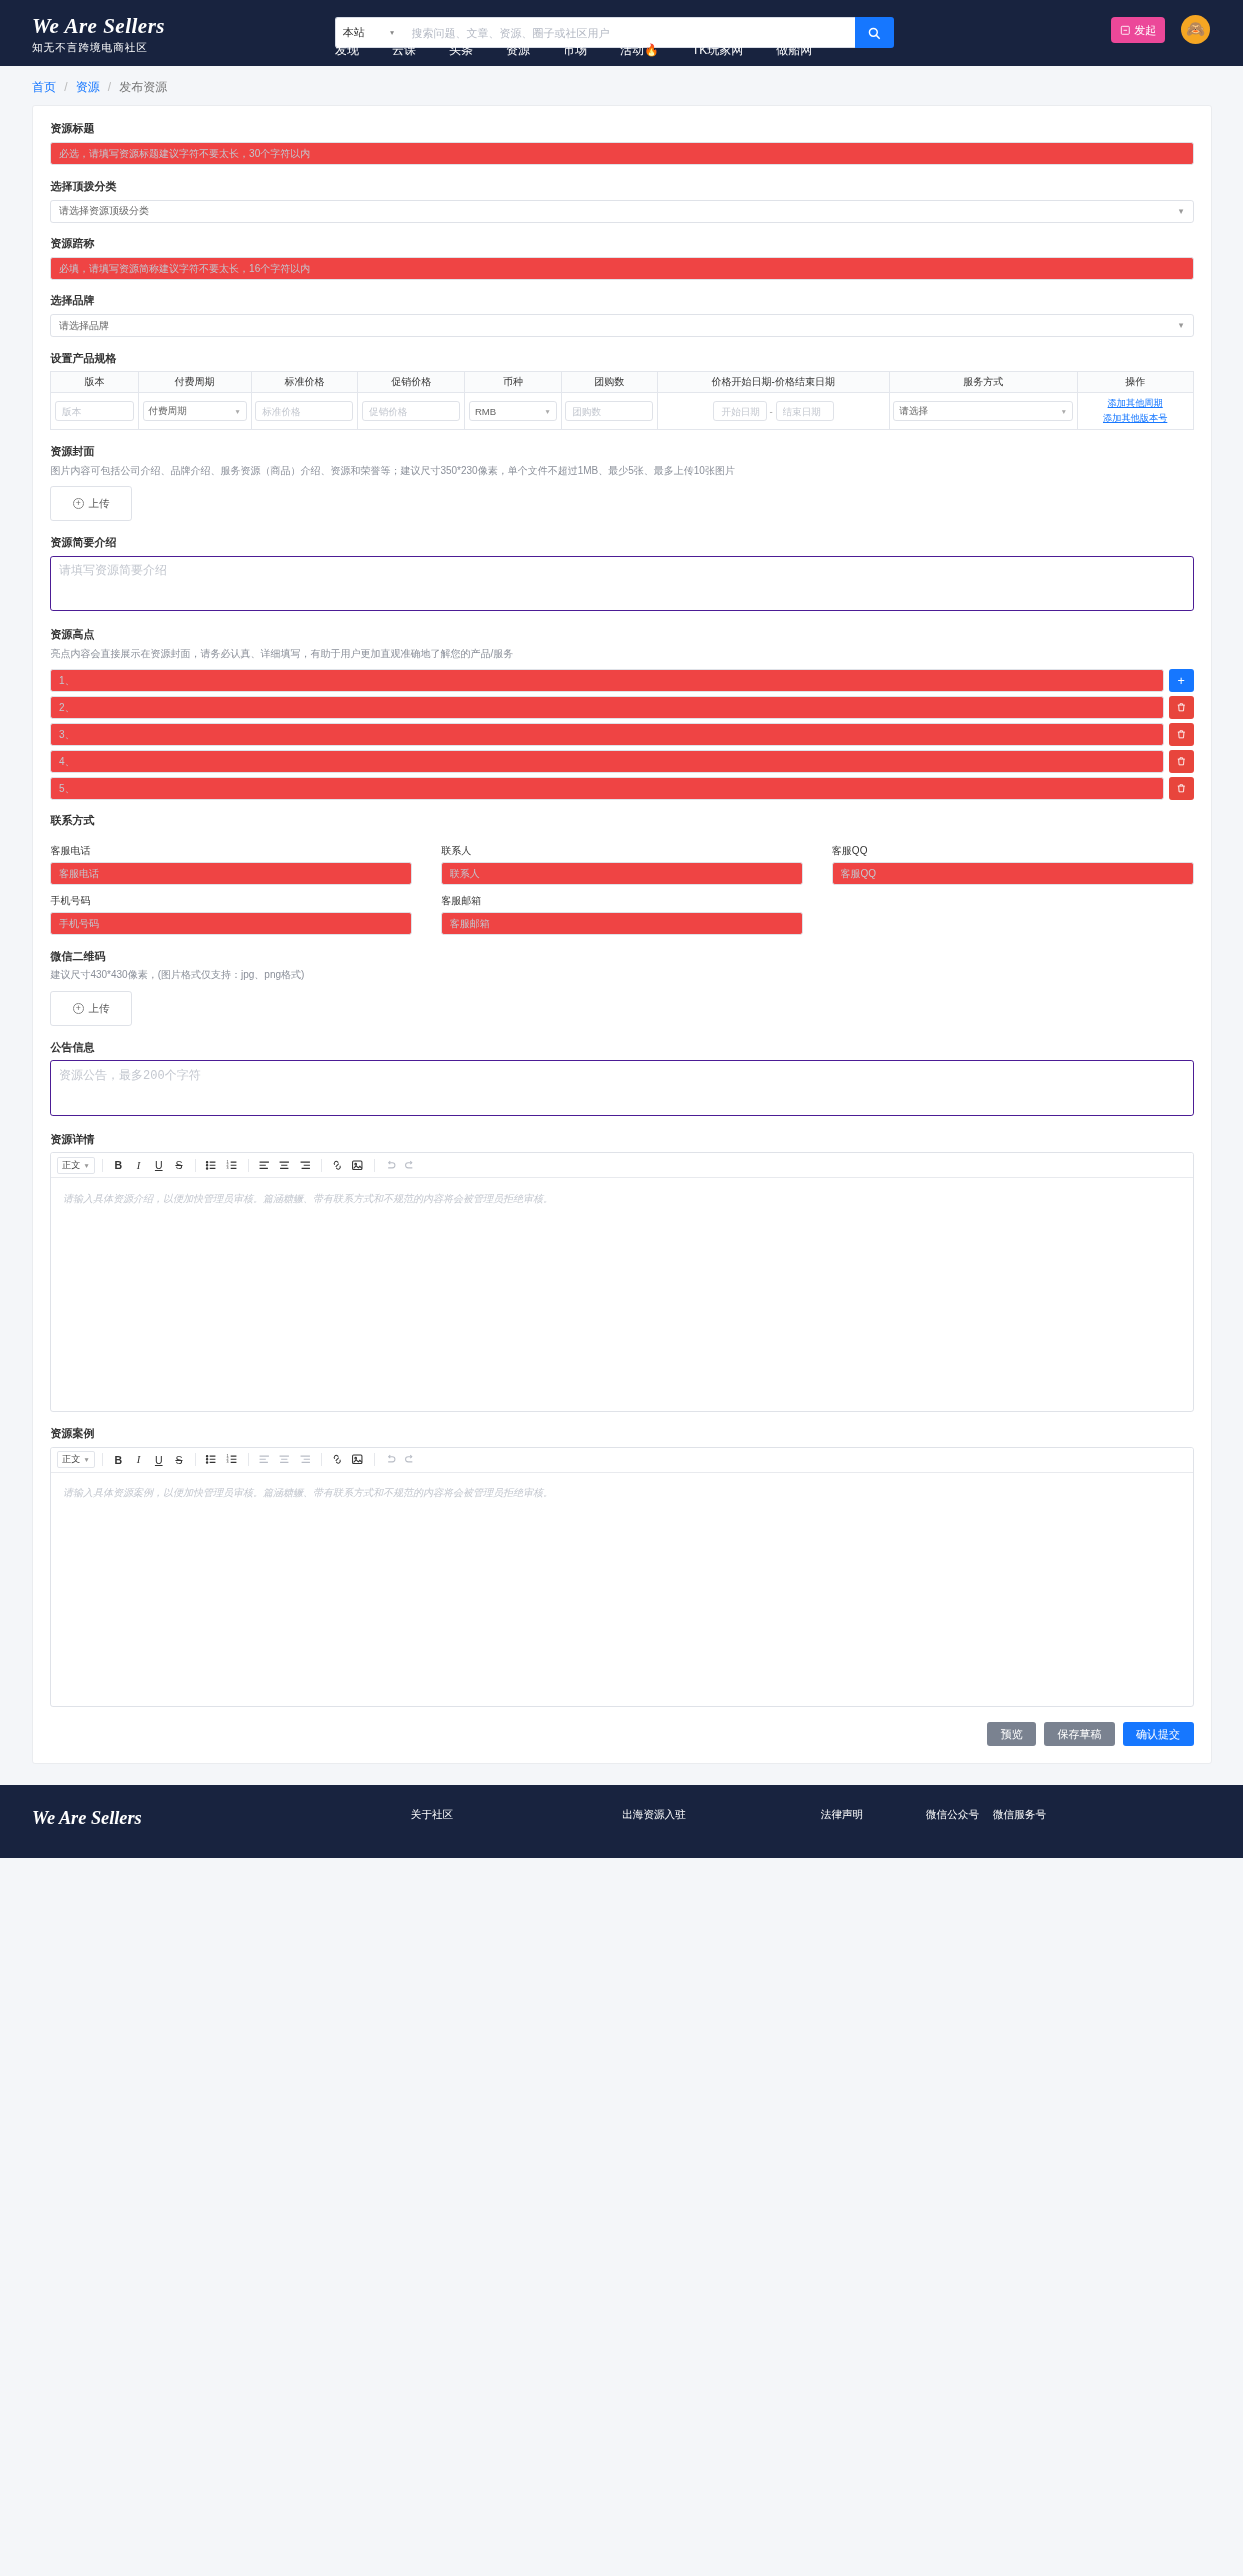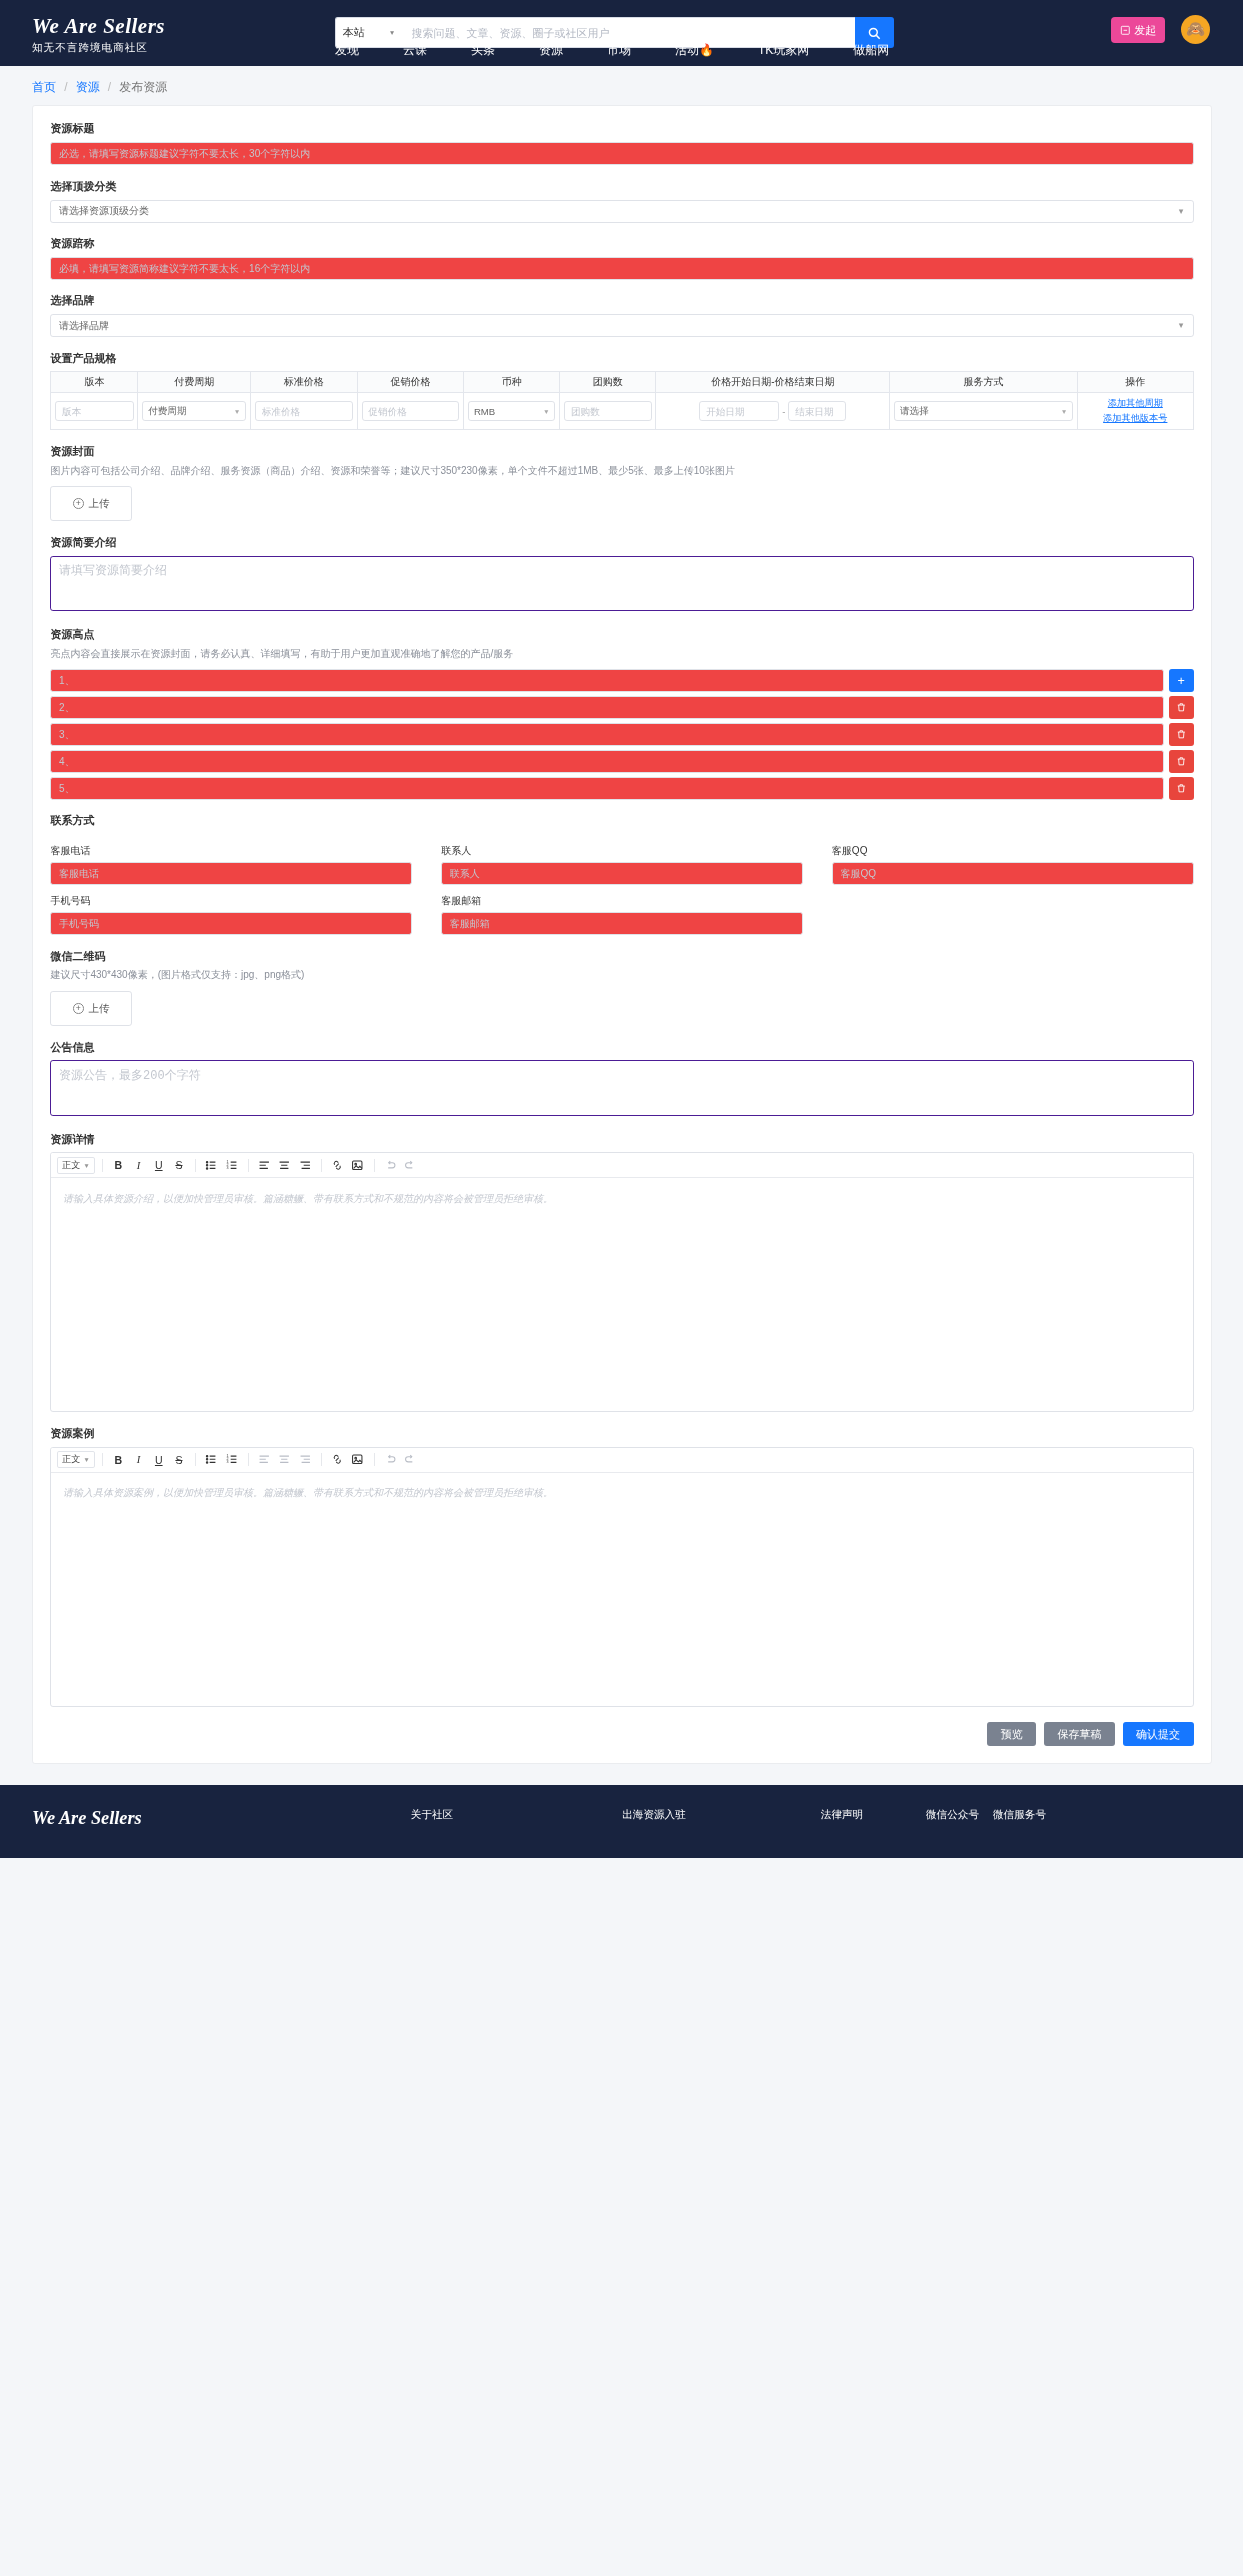--- a/index.html
+++ b/index.html
@@ -36,21 +36,21 @@
   .post-btn {
     position:absolute; right:79px; top:17.4px; width:54px; height:26px;
     background:#ec4899; color:#fff; border-radius:3.9px; font-size:11px;
     display:flex; align-items:center; justify-content:center; gap:3.9px; cursor:pointer;
   }
   .avatar {
     position:absolute; right:34px; top:14.5px; width:29px; height:29px;
     border-radius:50%; background:#f5a623; overflow:hidden;
     display:flex; align-items:center; justify-content:center; font-size:15.4px;
   }
-  .menu { position:absolute; left:335px; top:42px; display:flex; gap:44px; }
+  .menu { position:absolute; left:335px; top:42px; display:flex; gap:33px; }
   .menu div { color:#fff; font-size:12px; cursor:pointer; white-space:nowrap; }
   .menu .hot { color:#fff; }
   .menu .hot i { font-style:normal; color:#ff6a3d; }
 
   
   .crumbs { padding:12.5px 0 9.6px 32px; font-size:12px; color:#777; }
   .crumbs a { color:#1677ff; text-decoration:none; cursor:pointer; }
   .crumbs span.sep { color:#bbb; margin:0 4.8px; }
 
   
@@ -278,21 +278,21 @@
         <div class="minisel">
           <span>RMB</span>
           <span class="cv">▼</span>
         </div>
       </td>
       <td>
         <input class="mini" placeholder="团购数" style="">
       </td>
       <td>
         <div class="cell">
-          <input class="mini" style="width: 80px;" placeholder="开始日期">
+          <input class="mini" style="width: 54px; text-align: right;" placeholder="开始日期">
           <span class="dash">-</span>
           <input class="mini" style="width: 58px;" placeholder="结束日期">
         </div>
       </td>
       <td>
         <div class="minisel">
           <span>请选择</span>
           <span class="cv">▼</span>
         </div>
       </td>

